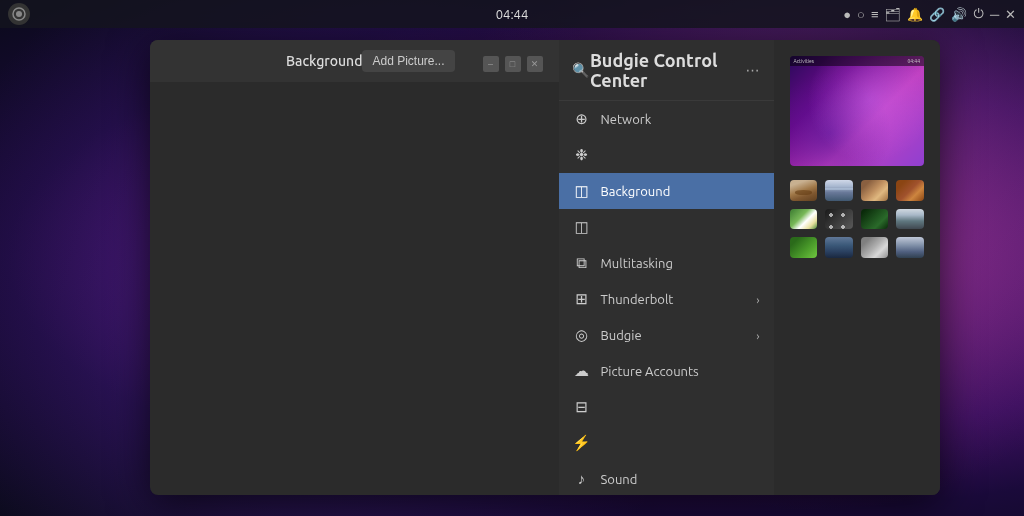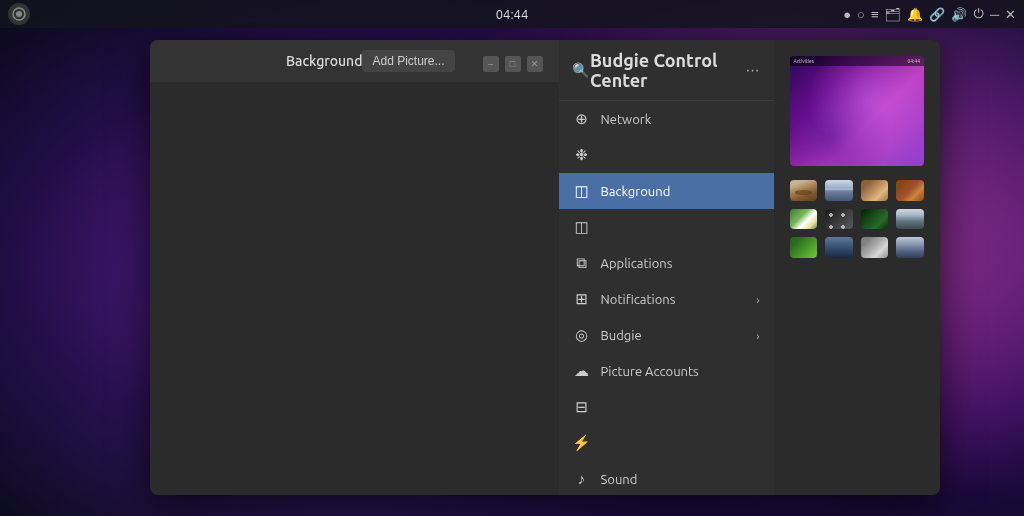--- a/index.html
+++ b/index.html
@@ -409,25 +409,25 @@
           </div>
           <div class="sidebar-item active">
             <span class="sidebar-item-icon">◫</span>
             <span class="sidebar-item-label">Background</span>
           </div>
           <div class="sidebar-item">
             <span class="sidebar-item-icon">◫</span>
           </div>
           <div class="sidebar-item">
             <span class="sidebar-item-icon">⧉</span>
-            <span class="sidebar-item-label">Applications</span>
+            <span class="sidebar-item-label">Multitasking</span>
           </div>
           <div class="sidebar-item">
             <span class="sidebar-item-icon">⊞</span>
-            <span class="sidebar-item-label">Notifications</span>
+            <span class="sidebar-item-label">Thunderbolt</span>
             <span class="sidebar-item-arrow">›</span>
           </div>
           <div class="sidebar-item">
             <span class="sidebar-item-icon">◎</span>
             <span class="sidebar-item-label">Budgie</span>
             <span class="sidebar-item-arrow">›</span>
           </div>
           <div class="sidebar-item">
             <span class="sidebar-item-icon">☁</span>
             <span class="sidebar-item-label">Picture Accounts</span>

